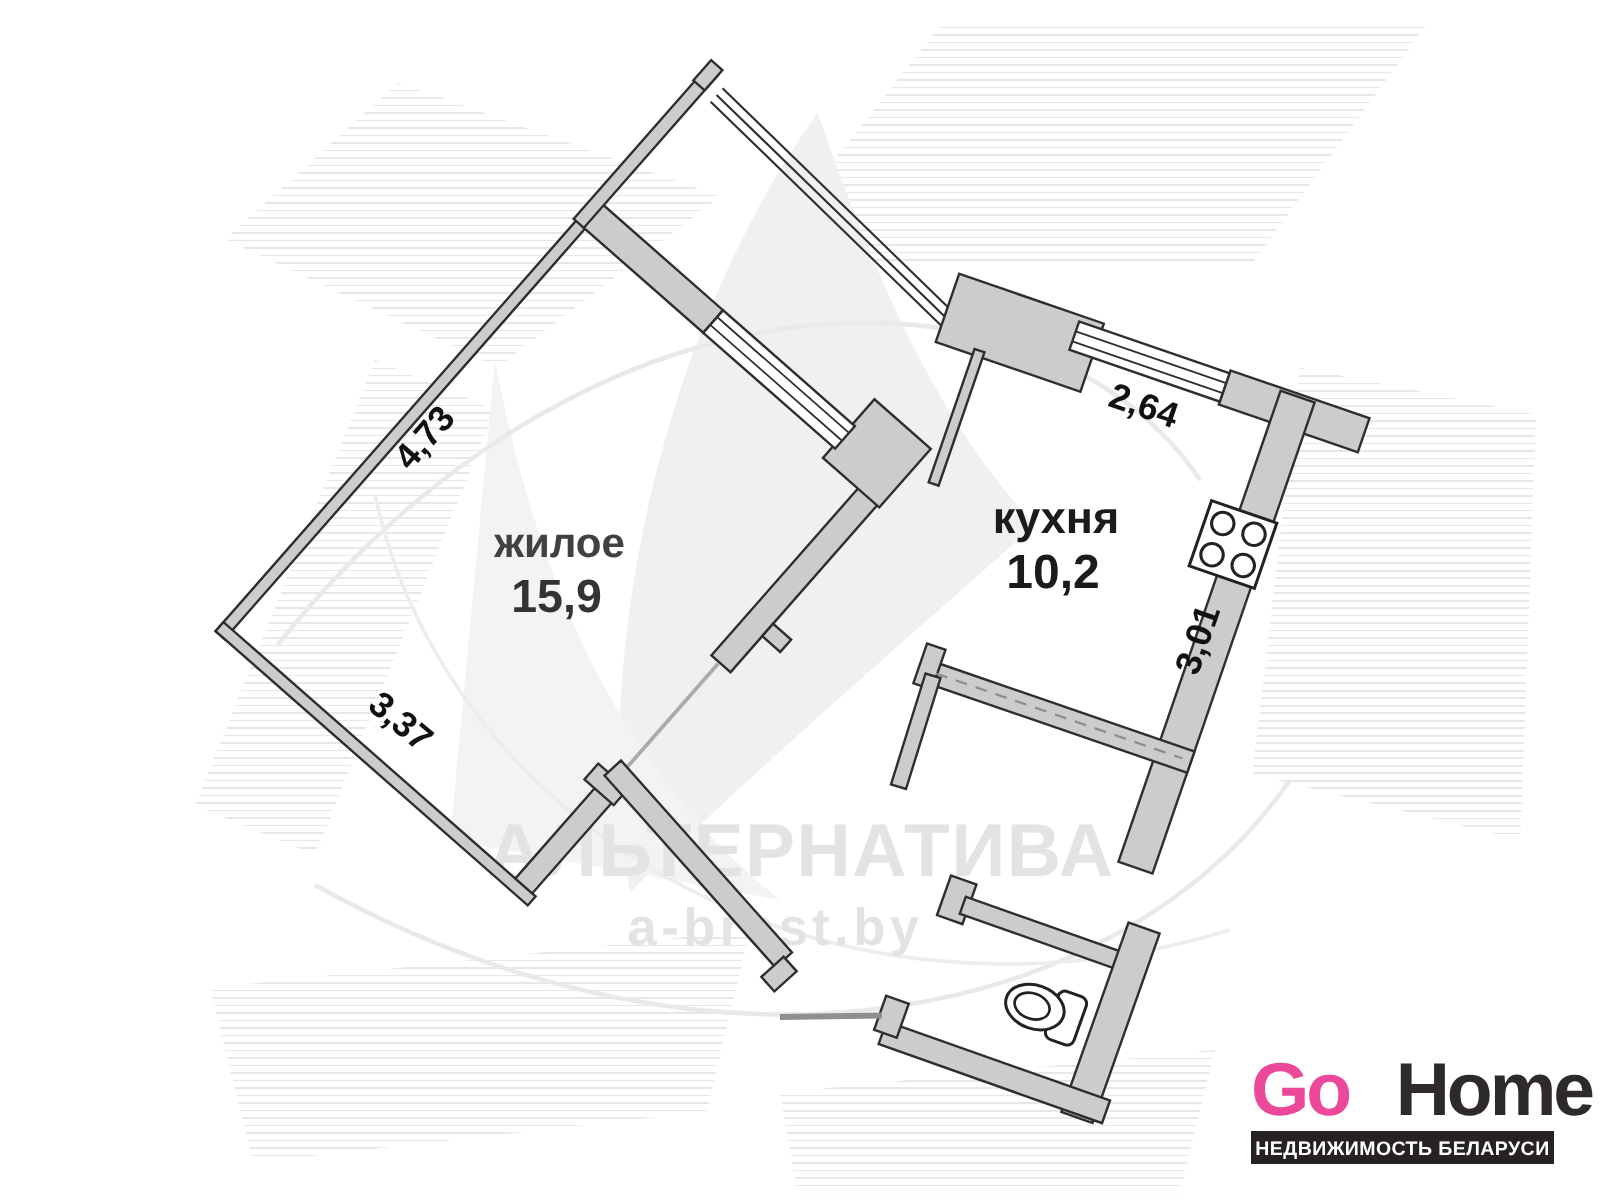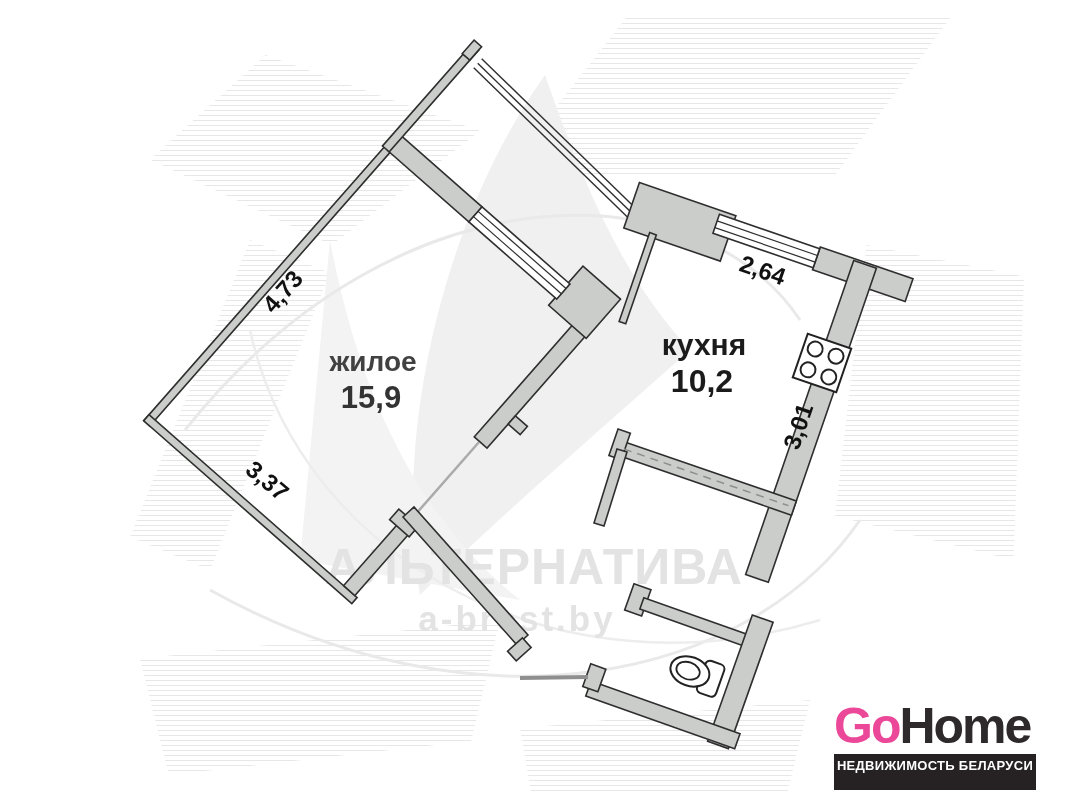--- a/index.html
+++ b/index.html
@@ -27,24 +27,24 @@
   .wm-site {
     position:absolute; left:0; top:599px; width:1068px; text-align:center;
     transform:translateX(-17px);
     font-size:35px; font-weight:bold; color:#e3e3e3; letter-spacing:3px; white-space:nowrap;
   }
   .plan { position:absolute; left:0; top:0; }
   
   .logo { position:absolute; left:834px; top:700px; width:202px; }
   .logo-word { font-size:50px; font-weight:bold; letter-spacing:-2px; line-height:52px; white-space:nowrap; }
   .logo-word .go   { color:#ec4899; }
-  .logo-word .home { color:#2e2a2b; }
+  .logo-word .home { color:#2e2a2b;margin-left:31px; }
   .logo-bar {
     margin-top:2px; background:#262223; color:#ffffff; text-align:center;
-    font-size:13px; font-weight:bold; letter-spacing:0.3px; padding:4px 0 17px 0; white-space:nowrap;
+    font-size:13px; font-weight:bold; letter-spacing:0.3px; padding:4px 0 3px 0; white-space:nowrap;
   }
 </style>
 </head>
 <body>
 
 <div class="canvas">
 
   <div class="hatch h1"></div>
   <div class="hatch h2"></div>
   <div class="hatch h3"></div>

